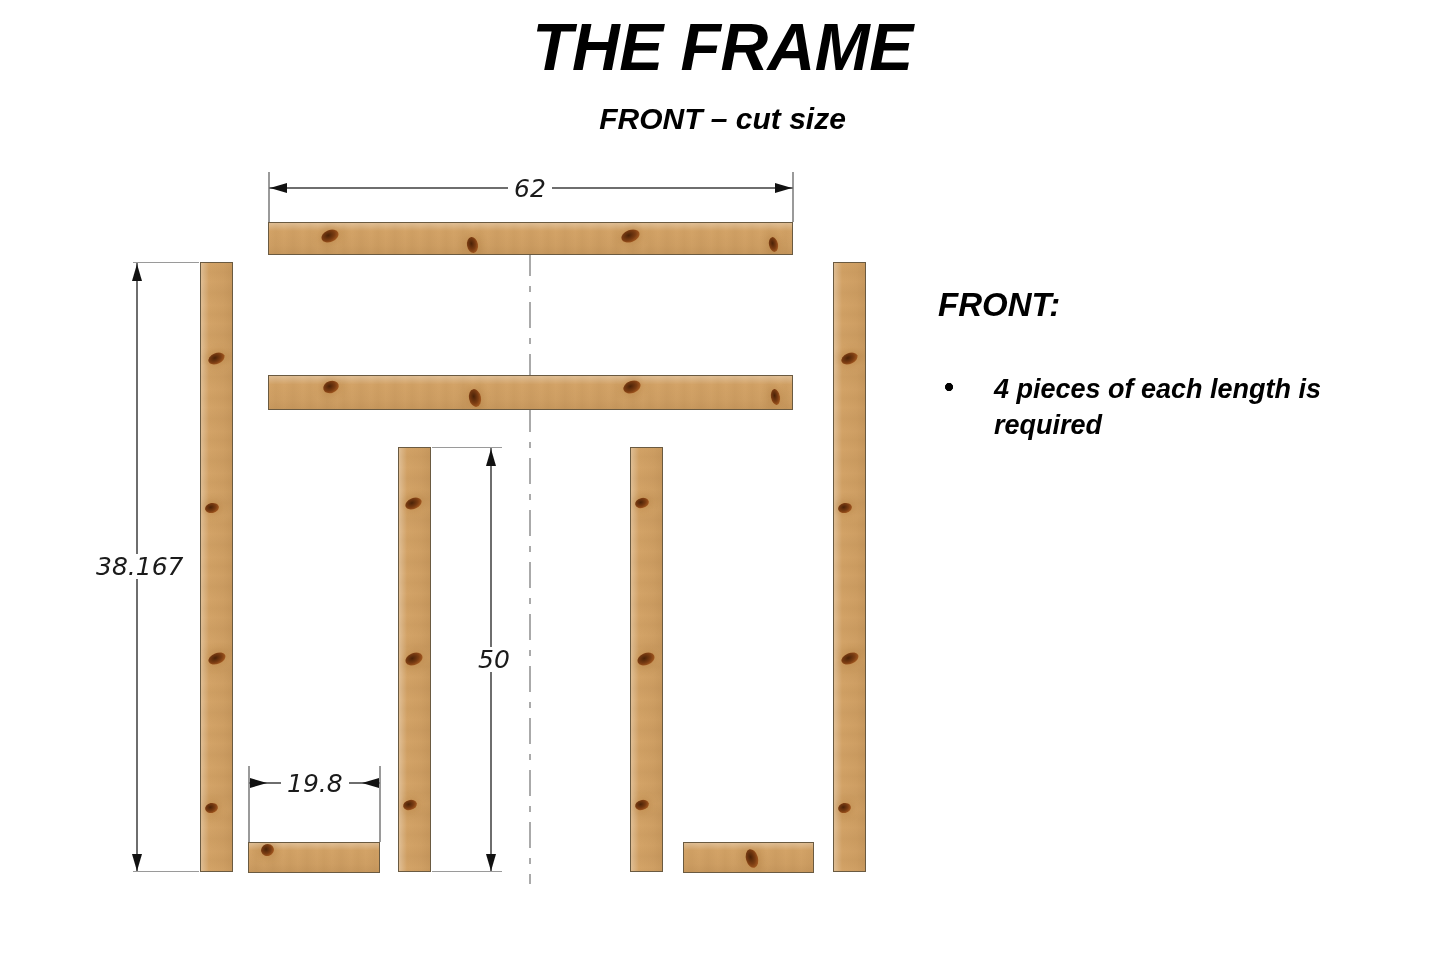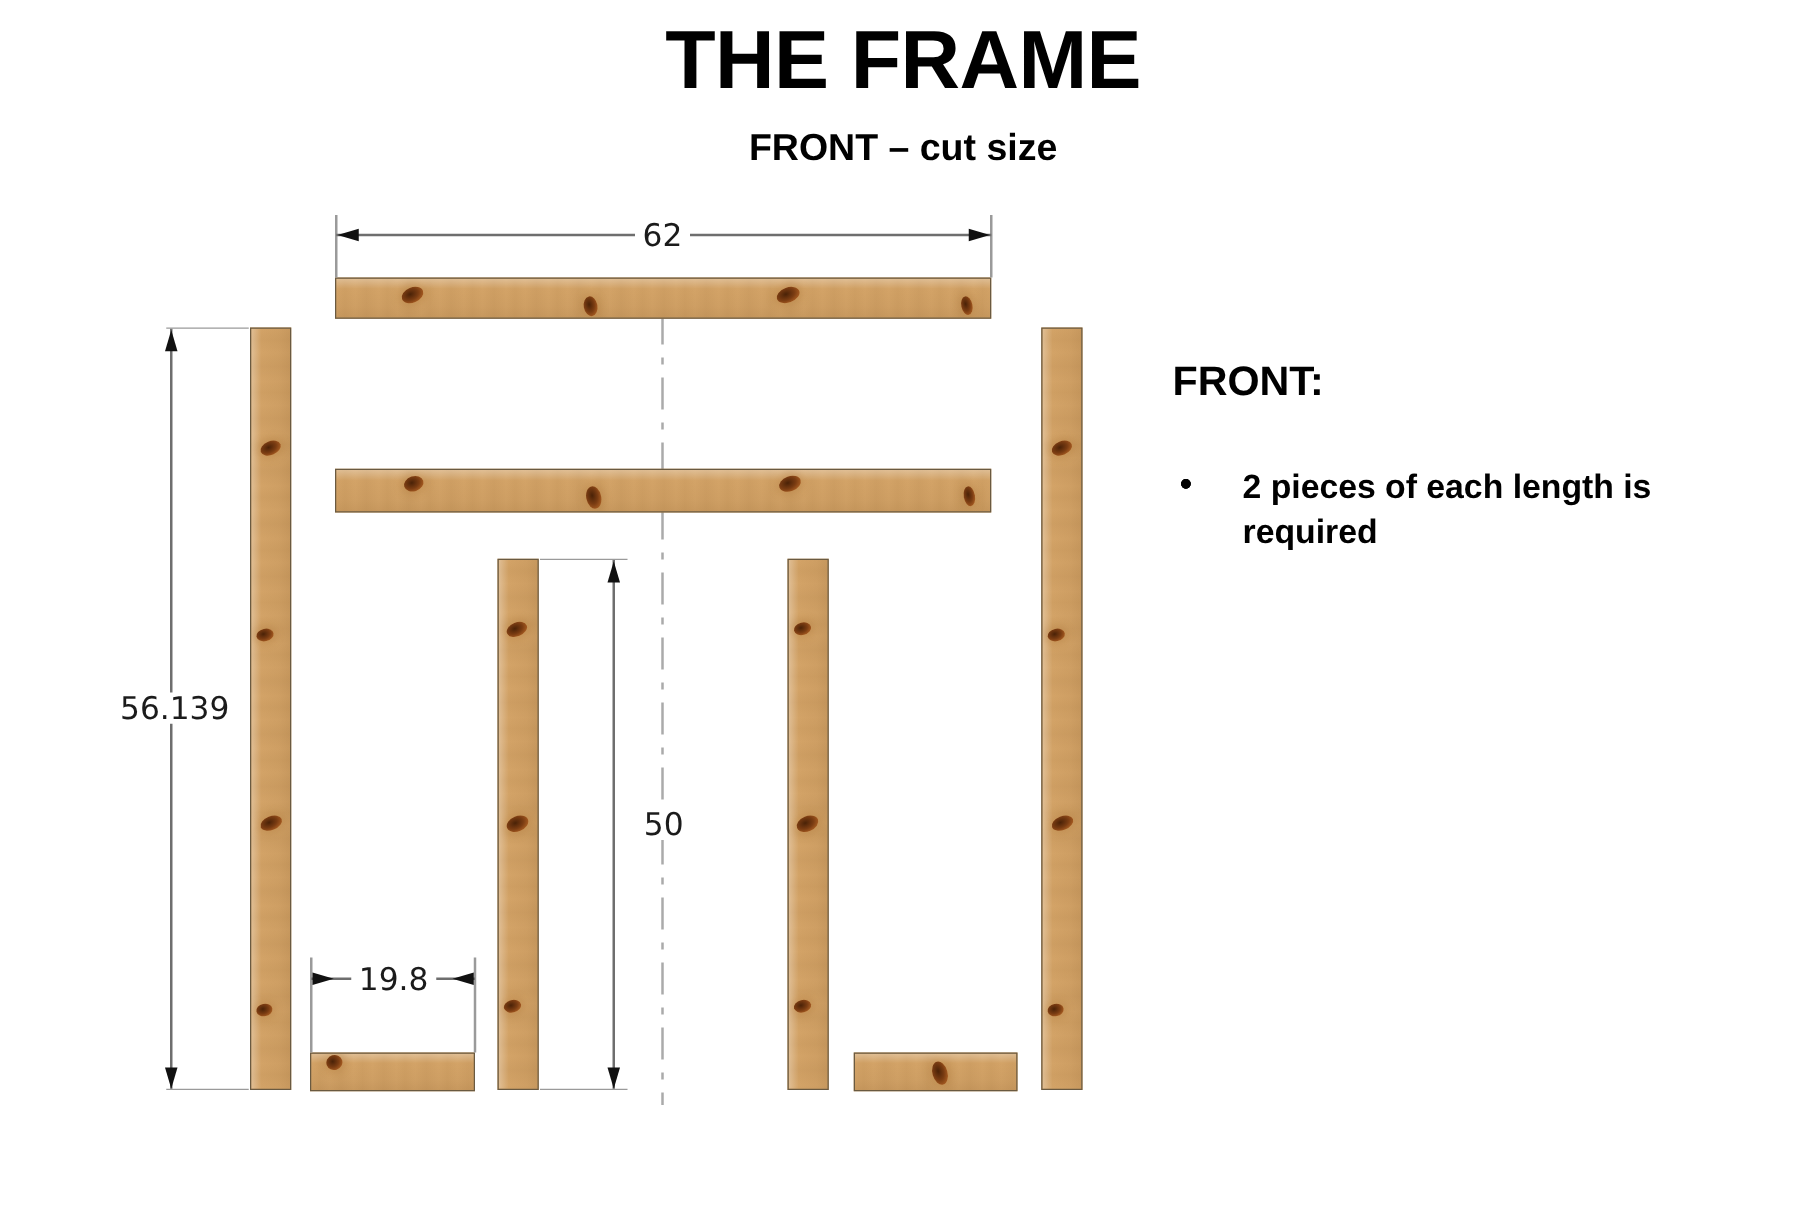--- a/index.html
+++ b/index.html
@@ -7,20 +7,21 @@
     padding: 0;
     background: #ffffff;
   }
   #slide {
     position: relative;
     width: 1445px;
     height: 965px;
     background: #ffffff;
     overflow: hidden;
     font-family: "Liberation Sans", sans-serif;
+    font-style: italic;
   }
 
   
   #title {
     position: absolute;
     left: 0; top: 14px;
     width: 1445px;
     text-align: center;
     font-size: 66px;
     font-weight: bold;
@@ -199,34 +200,34 @@
       <div class="knot halo" style="left:4px;  top:240px; width:14px; height:10px; transform:rotate(-12deg);"></div>
       <div class="knot halo" style="left:7px;  top:390px; width:18px; height:11px; transform:rotate(-22deg);"></div>
       <div class="knot halo" style="left:4px;  top:540px; width:13px; height:10px; transform:rotate(-12deg);"></div>
     </div>
 
     <div class="ext-line" style="left:133px; top:262px; width:66px; height:1.4px;"></div>
     <div class="ext-line" style="left:133px; top:871px; width:66px; height:1.4px;"></div>
     <div class="dim-line" style="left:136px; top:263px; width:1.6px; height:608px;"></div>
     <div class="arrow up" style="left:132px; top:264px;"></div>
     <div class="arrow down" style="left:132px; top:854px;"></div>
-    <div class="dim-text" style="left:90px; top:554px;">56.139</div>
+    <div class="dim-text" style="left:90px; top:554px;">38.167</div>
 
     <div class="lumber vert" style="left:398px; top:447px; width:33px; height:425px;">
       <div class="knot halo" style="left:6px;  top:50px;  width:17px; height:11px; transform:rotate(-22deg);"></div>
       <div class="knot halo" style="left:6px;  top:205px; width:18px; height:12px; transform:rotate(-22deg);"></div>
       <div class="knot halo" style="left:4px;  top:352px; width:14px; height:10px; transform:rotate(-14deg);"></div>
     </div>
 
     <div class="ext-line" style="left:432px; top:447px; width:70px; height:1.4px;"></div>
     <div class="ext-line" style="left:432px; top:871px; width:70px; height:1.4px;"></div>
     <div class="dim-line" style="left:490px; top:448px; width:1.6px; height:423px;"></div>
     <div class="arrow up" style="left:486px; top:449px;"></div>
     <div class="arrow down" style="left:486px; top:854px;"></div>
-    <div class="dim-text" style="left:472px; top:647px;margin-left:37px;">50</div>
+    <div class="dim-text" style="left:472px; top:647px;">50</div>
 
     <div class="lumber vert" style="left:630px; top:447px; width:33px; height:425px;">
       <div class="knot halo" style="left:4px;  top:50px;  width:14px; height:10px; transform:rotate(-14deg);"></div>
       <div class="knot halo" style="left:6px;  top:205px; width:18px; height:12px; transform:rotate(-22deg);"></div>
       <div class="knot halo" style="left:4px;  top:352px; width:14px; height:10px; transform:rotate(-14deg);"></div>
     </div>
 
     <div class="lumber vert" style="left:833px; top:262px; width:33px; height:610px;">
       <div class="knot halo" style="left:7px;  top:90px;  width:17px; height:11px; transform:rotate(-22deg);"></div>
       <div class="knot halo" style="left:4px;  top:240px; width:14px; height:10px; transform:rotate(-12deg);"></div>
@@ -257,17 +258,17 @@
     <div class="note-item">
       <span class="bullet">•</span>
     </div>
 
     <div class="note-item">
       <span class="bullet">•</span>
     </div>
 
     <div class="note-item">
       <span class="bullet">•</span>
-      <span>2 pieces of each length is required</span>
+      <span>4 pieces of each length is required</span>
     </div>
   </div>
 
 </div>
 
 </body></html>

